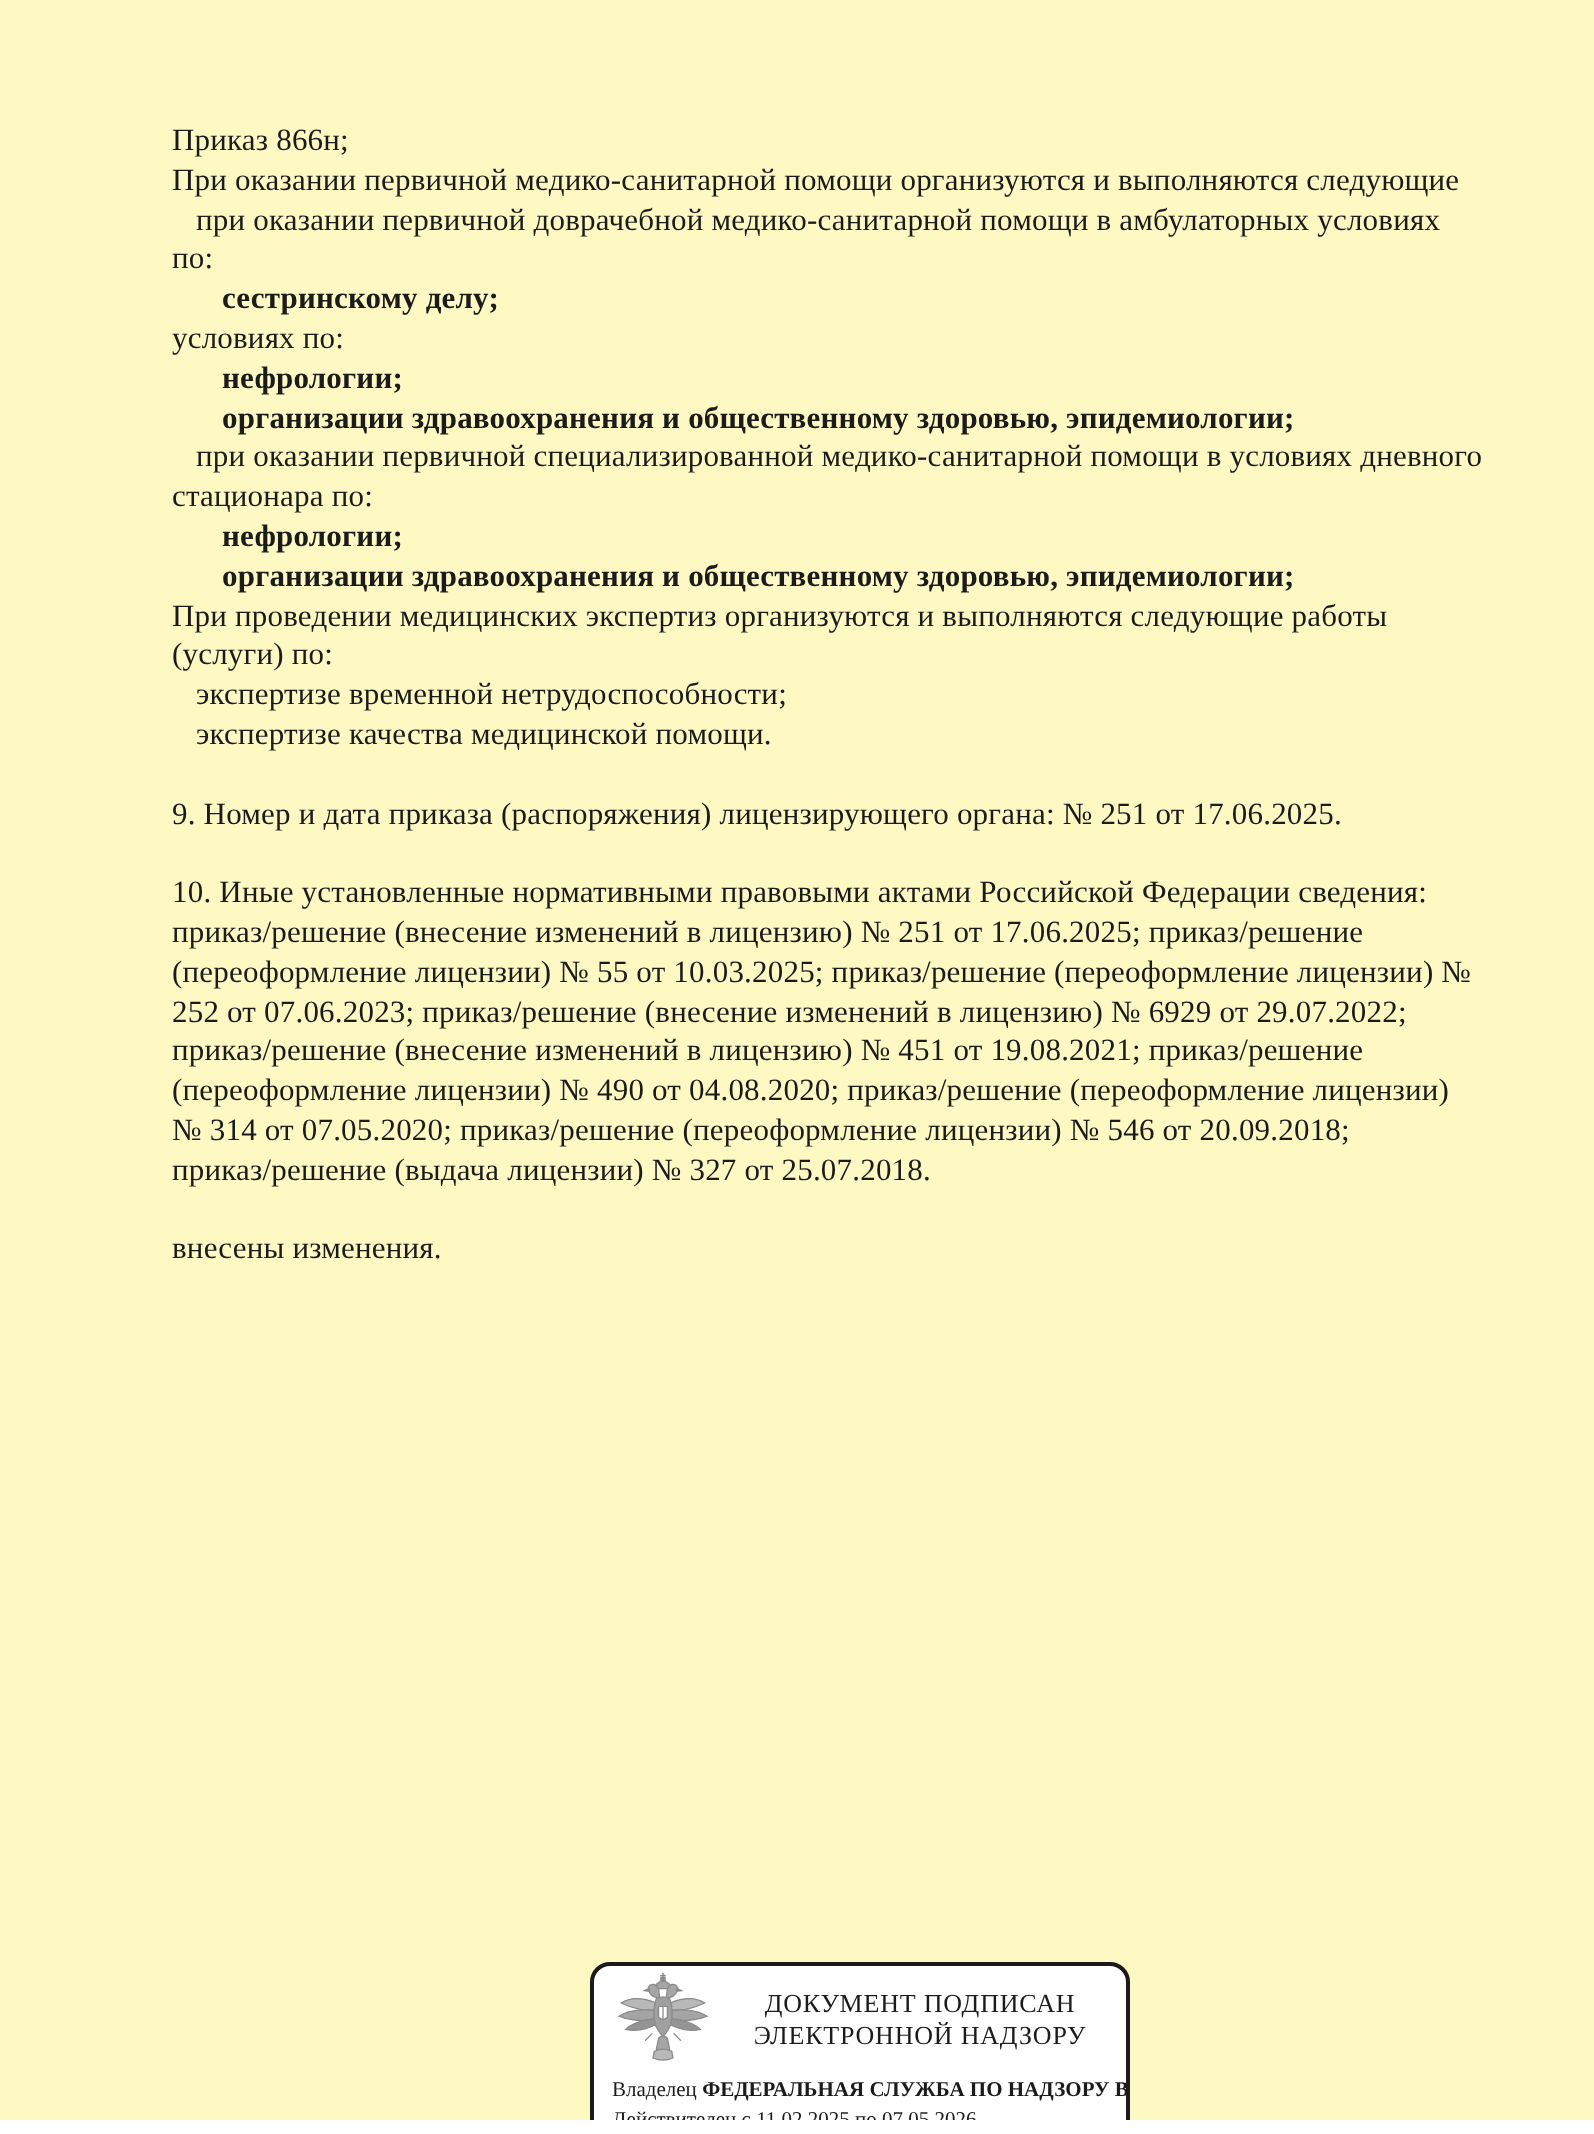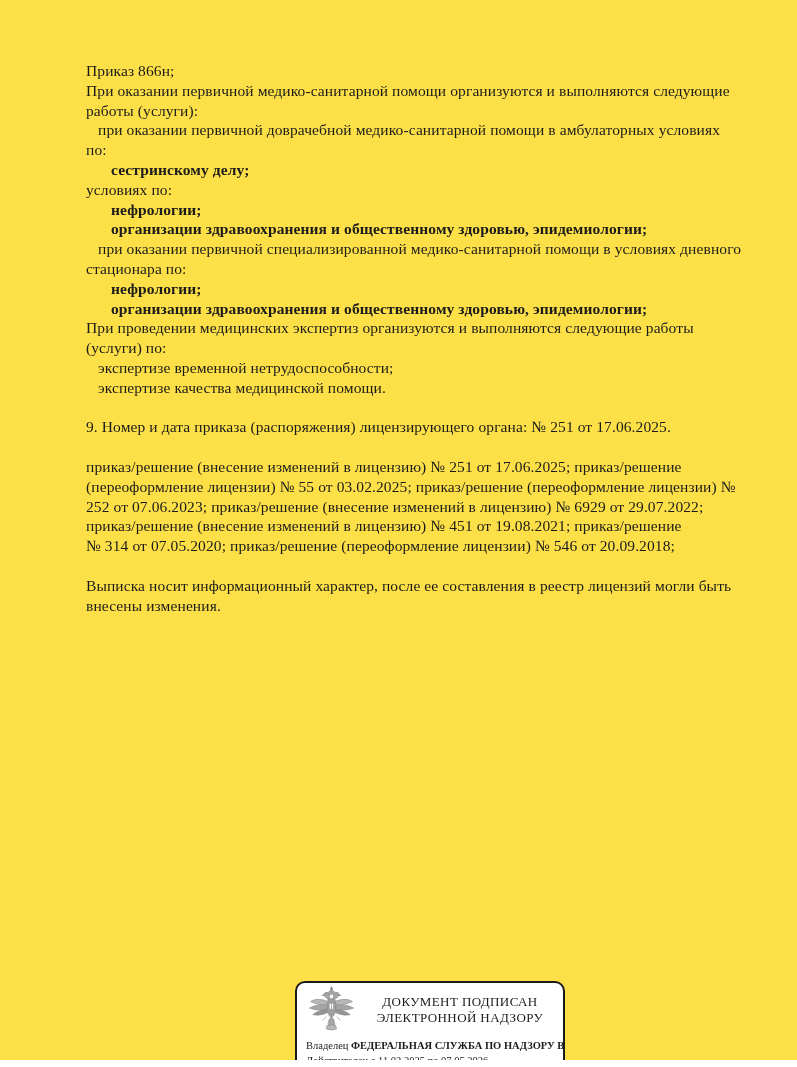--- a/index.html
+++ b/index.html
@@ -1,21 +1,21 @@
 <!DOCTYPE html>
 <html><head>
 <meta charset="utf-8">
 <style>
   * { margin: 0; padding: 0; box-sizing: border-box; }
   html, body { background: #ffffff; }
   .page {
     position: relative;
     width: 797px;
     height: 1060px;
-    background: #fde047;
+    background: #fef9c3;
     font-family: "Liberation Serif", "DejaVu Serif", serif;
     color: #1b1b1b;
     overflow: hidden;
   }
   .doc-body {
     position: absolute;
     left: 86px;
     top: 61px;
     width: 672px;
     font-size: 15.5px;
@@ -75,45 +75,46 @@
 </style>
 </head>
 <body>
 
 <div class="page">
 
   <div class="doc-body">
 
   <div class="doc-line ind-0">Приказ 866н;</div>
       <div class="doc-line ind-0">При оказании первичной медико-санитарной помощи организуются и выполняются следующие</div>
-      <div class="doc-line ind-0">работы (услуги):</div>
       <div class="doc-line ind-1">при оказании первичной доврачебной медико-санитарной помощи в амбулаторных условиях</div>
       <div class="doc-line ind-0">по:</div>
       <div class="doc-line ind-2">сестринскому делу;</div>
       <div class="doc-line ind-0">условиях по:</div>
       <div class="doc-line ind-2">нефрологии;</div>
       <div class="doc-line ind-2">организации здравоохранения и общественному здоровью, эпидемиологии;</div>
       <div class="doc-line ind-1">при оказании первичной специализированной медико-санитарной помощи в условиях дневного</div>
       <div class="doc-line ind-0">стационара по:</div>
       <div class="doc-line ind-2">нефрологии;</div>
       <div class="doc-line ind-2">организации здравоохранения и общественному здоровью, эпидемиологии;</div>
       <div class="doc-line ind-0">При проведении медицинских экспертиз организуются и выполняются следующие работы</div>
       <div class="doc-line ind-0">(услуги) по:</div>
       <div class="doc-line ind-1">экспертизе временной нетрудоспособности;</div>
       <div class="doc-line ind-1">экспертизе качества медицинской помощи.</div>
       <div class="doc-line ind-0"></div>
       <div class="doc-line ind-0">9. Номер и дата приказа (распоряжения) лицензирующего органа: № 251 от 17.06.2025.</div>
       <div class="doc-line ind-0"></div>
+      <div class="doc-line ind-0">10. Иные установленные нормативными правовыми актами Российской Федерации сведения:</div>
       <div class="doc-line ind-0">приказ/решение (внесение изменений в лицензию) № 251 от 17.06.2025; приказ/решение</div>
-      <div class="doc-line ind-0">(переоформление лицензии) № 55 от 03.02.2025; приказ/решение (переоформление лицензии) №</div>
+      <div class="doc-line ind-0">(переоформление лицензии) № 55 от 10.03.2025; приказ/решение (переоформление лицензии) №</div>
       <div class="doc-line ind-0">252 от 07.06.2023; приказ/решение (внесение изменений в лицензию) № 6929 от 29.07.2022;</div>
       <div class="doc-line ind-0">приказ/решение (внесение изменений в лицензию) № 451 от 19.08.2021; приказ/решение</div>
+      <div class="doc-line ind-0">(переоформление лицензии) № 490 от 04.08.2020; приказ/решение (переоформление лицензии)</div>
       <div class="doc-line ind-0">№ 314 от 07.05.2020; приказ/решение (переоформление лицензии) № 546 от 20.09.2018;</div>
+      <div class="doc-line ind-0">приказ/решение (выдача лицензии) № 327 от 25.07.2018.</div>
       <div class="doc-line ind-0"></div>
-      <div class="doc-line ind-0">Выписка носит информационный характер, после ее составления в реестр лицензий могли быть</div>
       <div class="doc-line ind-0">внесены изменения.</div>
     </div>
 
   <div class="stamp">
     <svg class="stamp-emblem" viewBox="0 0 100 100" xmlns="http://www.w3.org/2000/svg" aria-hidden="true">
       <g fill="#9a9a9a" stroke="#8b8b8b" stroke-width="1.2" stroke-linecap="round">
 
         <rect x="47.5" y="6" width="5" height="4" fill="#8b8b8b" stroke="none"></rect>
         <path d="M44 13 Q50 7 56 13 L55 17 L45 17 Z" fill="#a5a5a5"></path>
         <line x1="50" y1="3" x2="50" y2="7"></line>

